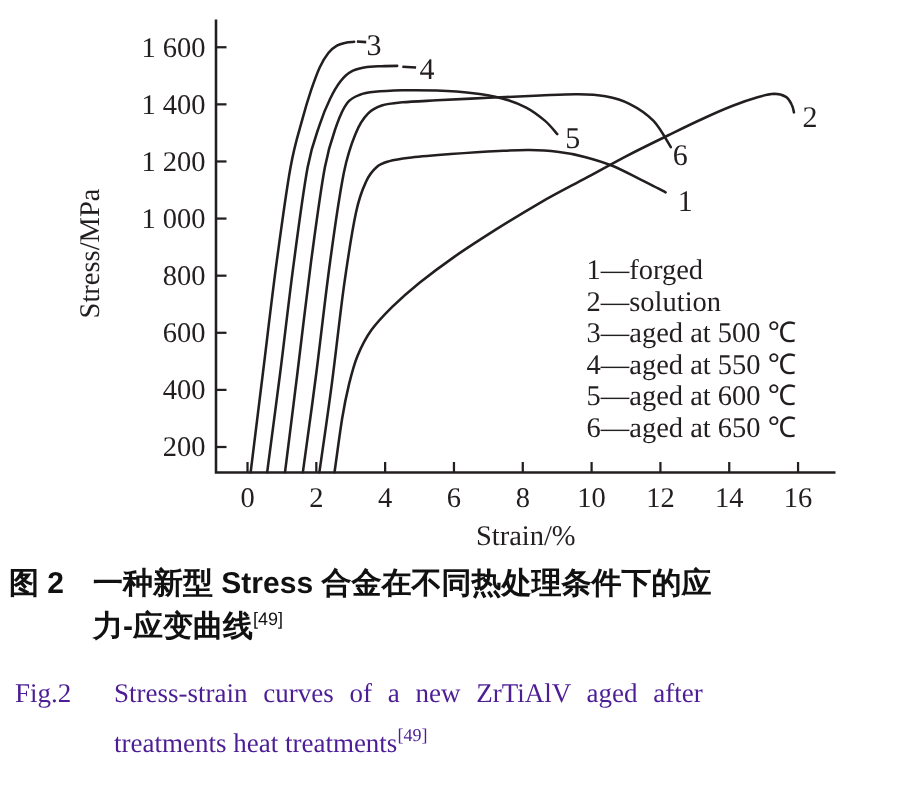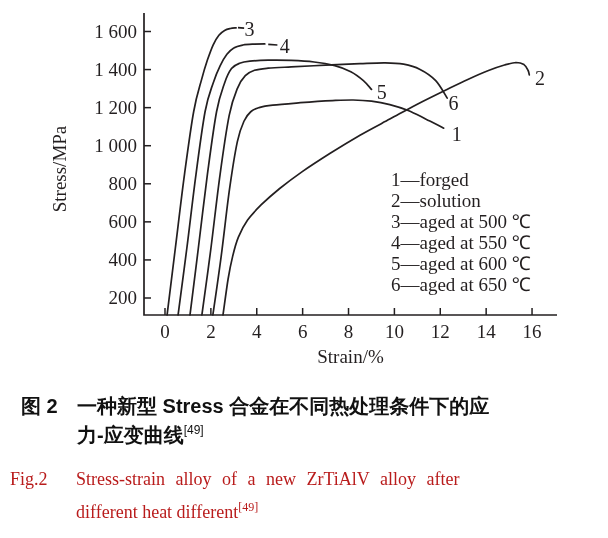--- a/index.html
+++ b/index.html
@@ -5,28 +5,28 @@
   html,body{margin:0;padding:0;}
   body{
     width:608px;height:538px;background:#ffffff;color:#231f20;
     font-family:"Liberation Serif",serif;overflow:hidden;
   }
   .figure{width:608px;height:538px;background:#fff;}
   .chart-wrap{width:608px;height:375px;}
   svg text{font-family:"Liberation Serif",serif;fill:#231f20;}
   .cap{display:flex;align-items:flex-start;}
   .cap-cn{
-    padding-left:21px;margin-top:17px;
+    padding-left:6px;
     font-family:"Liberation Sans",sans-serif;
     font-weight:bold;font-size:20px;line-height:29px;color:#111;
   }
   .cap-cn .cap-label{width:56px;flex:0 0 auto;}
   .cap-en{
     padding-left:10px;margin-top:13px;
-    font-size:18px;line-height:33px;color:#b91c1c;
+    font-size:18px;line-height:33px;color:#4c1d95;
   }
   .cap-en .cap-label{width:66px;flex:0 0 auto;}
   .cap-line{display:block;}
   .cap-en .l1{word-spacing:6px;}
   sup.ref{font-size:12px;vertical-align:super;line-height:0;font-weight:normal;}
 </style>
 </head>
 <body>
 
 <div class="figure">
@@ -97,18 +97,18 @@
     <span class="cap-label">图 2</span>
     <span class="cap-body">
       <span class="cap-line">一种新型 Stress 合金在不同热处理条件下的应</span>
       <span class="cap-line"><span>力-应变曲线</span><sup class="ref">[49]</sup></span>
     </span>
   </div>
 
   <div class="cap cap-en">
     <span class="cap-label">Fig.2</span>
     <span class="cap-body">
-      <span class="cap-line l1">Stress-strain alloy of a new ZrTiAlV alloy after</span>
-      <span class="cap-line"><span>different heat different</span><sup class="ref">[49]</sup></span>
+      <span class="cap-line l1">Stress-strain curves of a new ZrTiAlV aged after</span>
+      <span class="cap-line"><span>treatments heat treatments</span><sup class="ref">[49]</sup></span>
     </span>
   </div>
 
 </div>
 
 </body></html>

